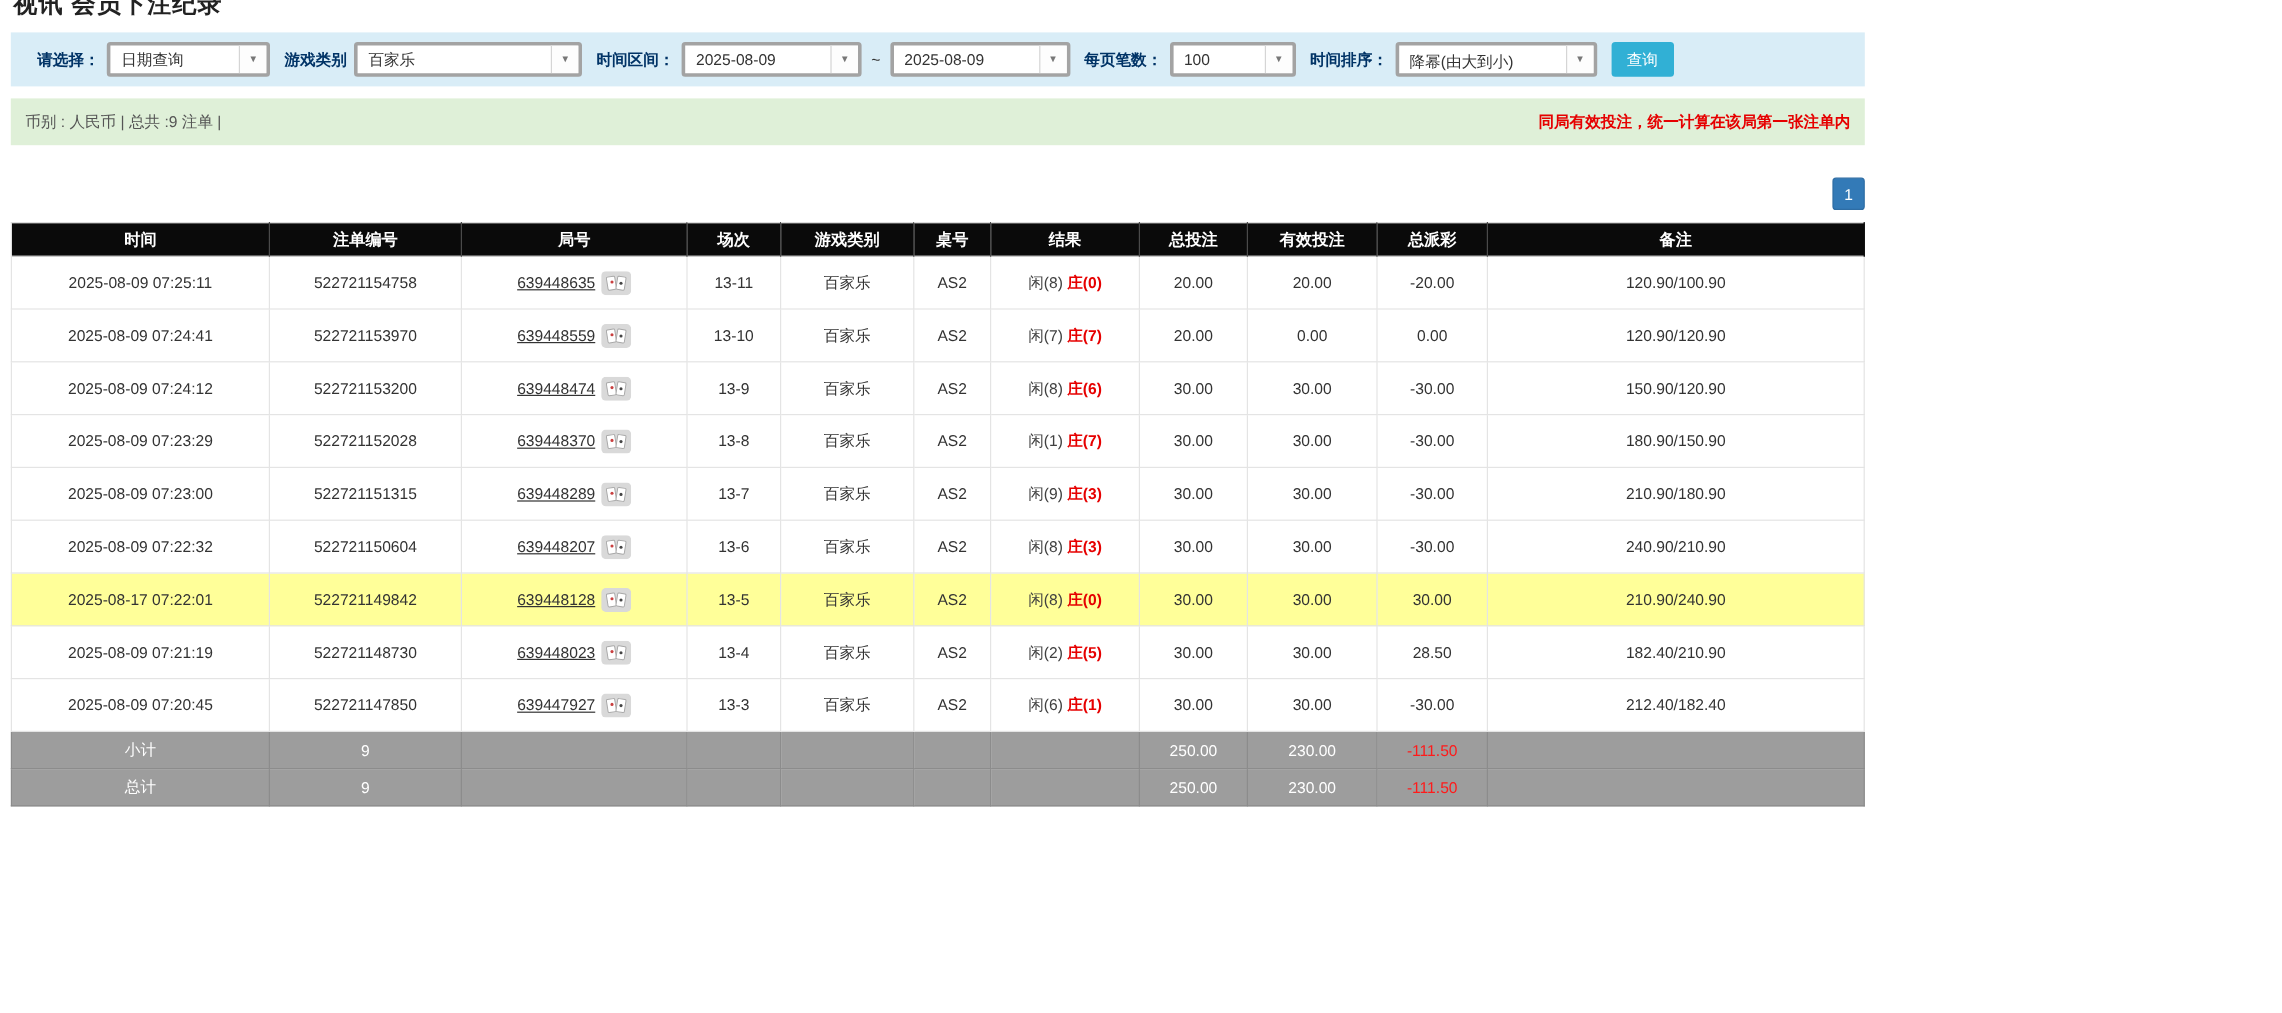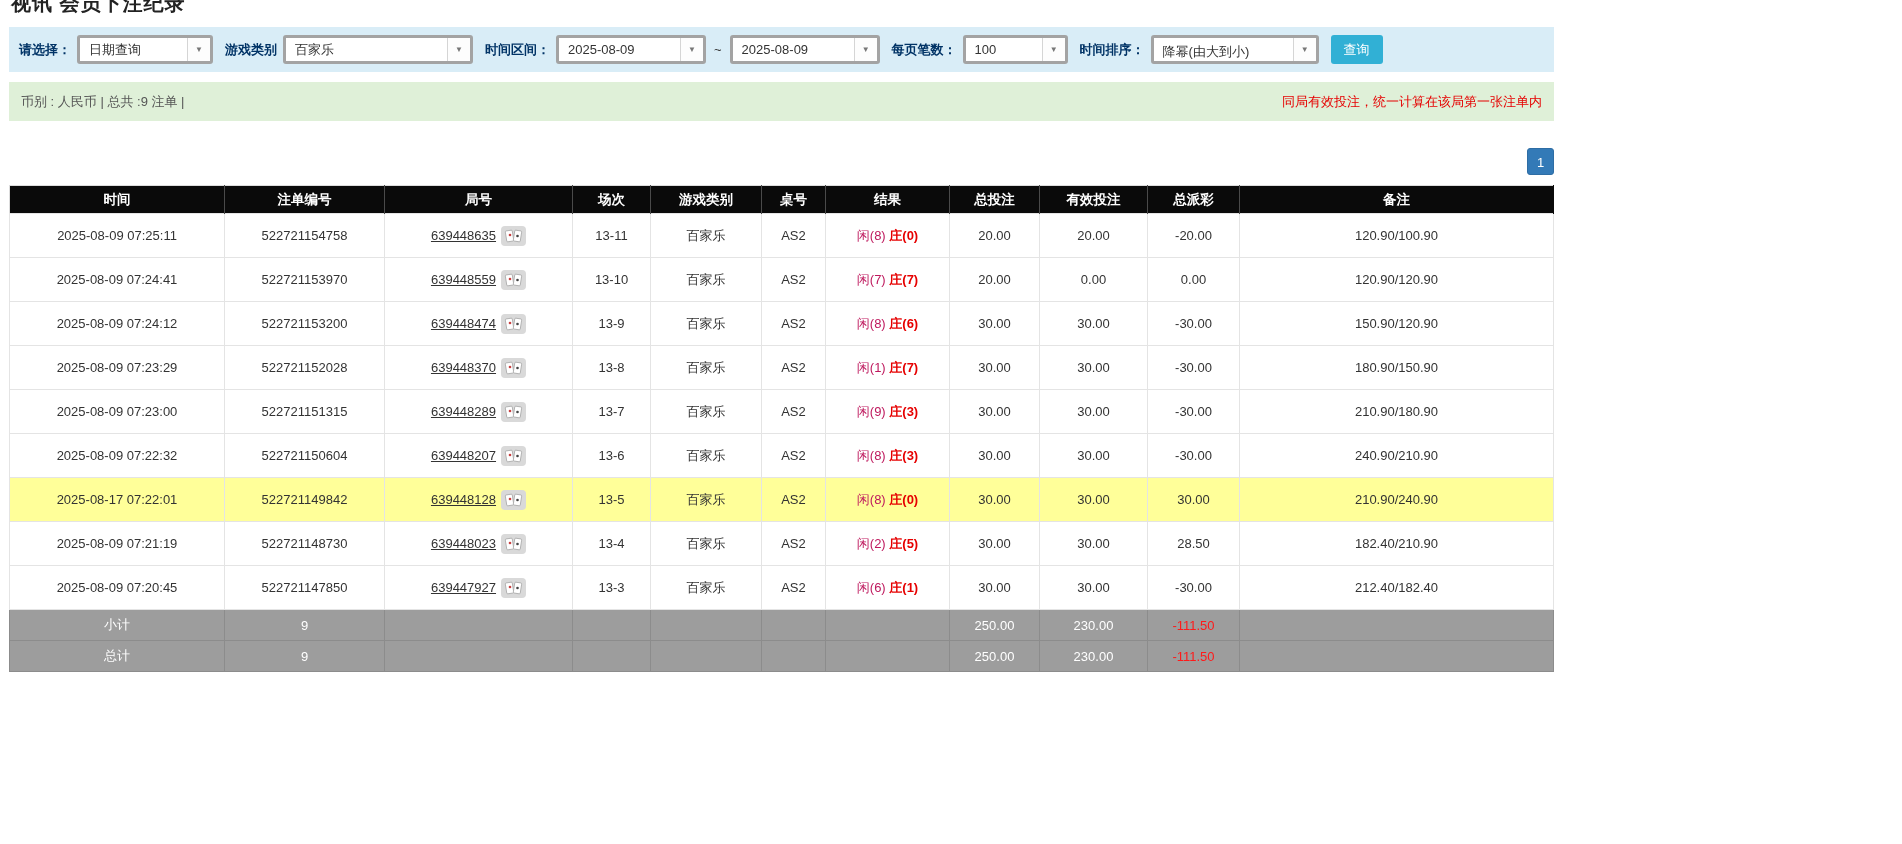--- a/index.html
+++ b/index.html
@@ -33,21 +33,21 @@
     align-items: center;
     gap: 6px;
     height: 45px;
   }
   .f-label {
     font-weight: bold;
     color: #003366;
     white-space: nowrap;
     margin-left: 6px;
   }
-  .f-label:first-child { margin-left: 0; }
+  .f-label:first-child { margin-left: 12px; }
   .combo {
     background: #fff;
     border: 3px solid #a3a3a3;
     border-radius: 3px;
     height: 29px;
     display: inline-flex;
     align-items: center;
     cursor: pointer;
     overflow: hidden;
   }
@@ -91,21 +91,21 @@
   .info-bar {
     margin-top: 10px;
     background: #dff0d8;
     padding: 11px 12px;
     display: flex;
     justify-content: space-between;
     align-items: center;
     height: 39px;
   }
   .info-summary { color: #555; }
-  .info-notice { color: #e60000; }
+  .info-notice { color: #e60000; font-weight: bold; }
   
   .pagination {
     margin-top: 27px;
     margin-bottom: 10px;
     text-align: right;
     height: 27px;
   }
   .page-btn {
     display: inline-block;
     min-width: 27px;
@@ -137,21 +137,21 @@
   }
   table.records th:last-child { border-right: 1px solid #0a0a0a; }
   table.records td {
     border: 1px solid #e4e4e4;
     height: 44px;
     text-align: center;
     background: #fff;
     color: #333;
   }
   tr.highlight td { background: #ffff99; }
-  td.blue, .player { color: #be185d; }
+  td.blue, .player { color: #404040; }
   .banker { color: #e60000; font-weight: bold; }
   td.neg { color: #e60000; }
   .round-cell-inner {
     display: inline-flex;
     align-items: center;
     justify-content: center;
     gap: 5px;
     text-decoration: underline;
   }
   .card-icon {

